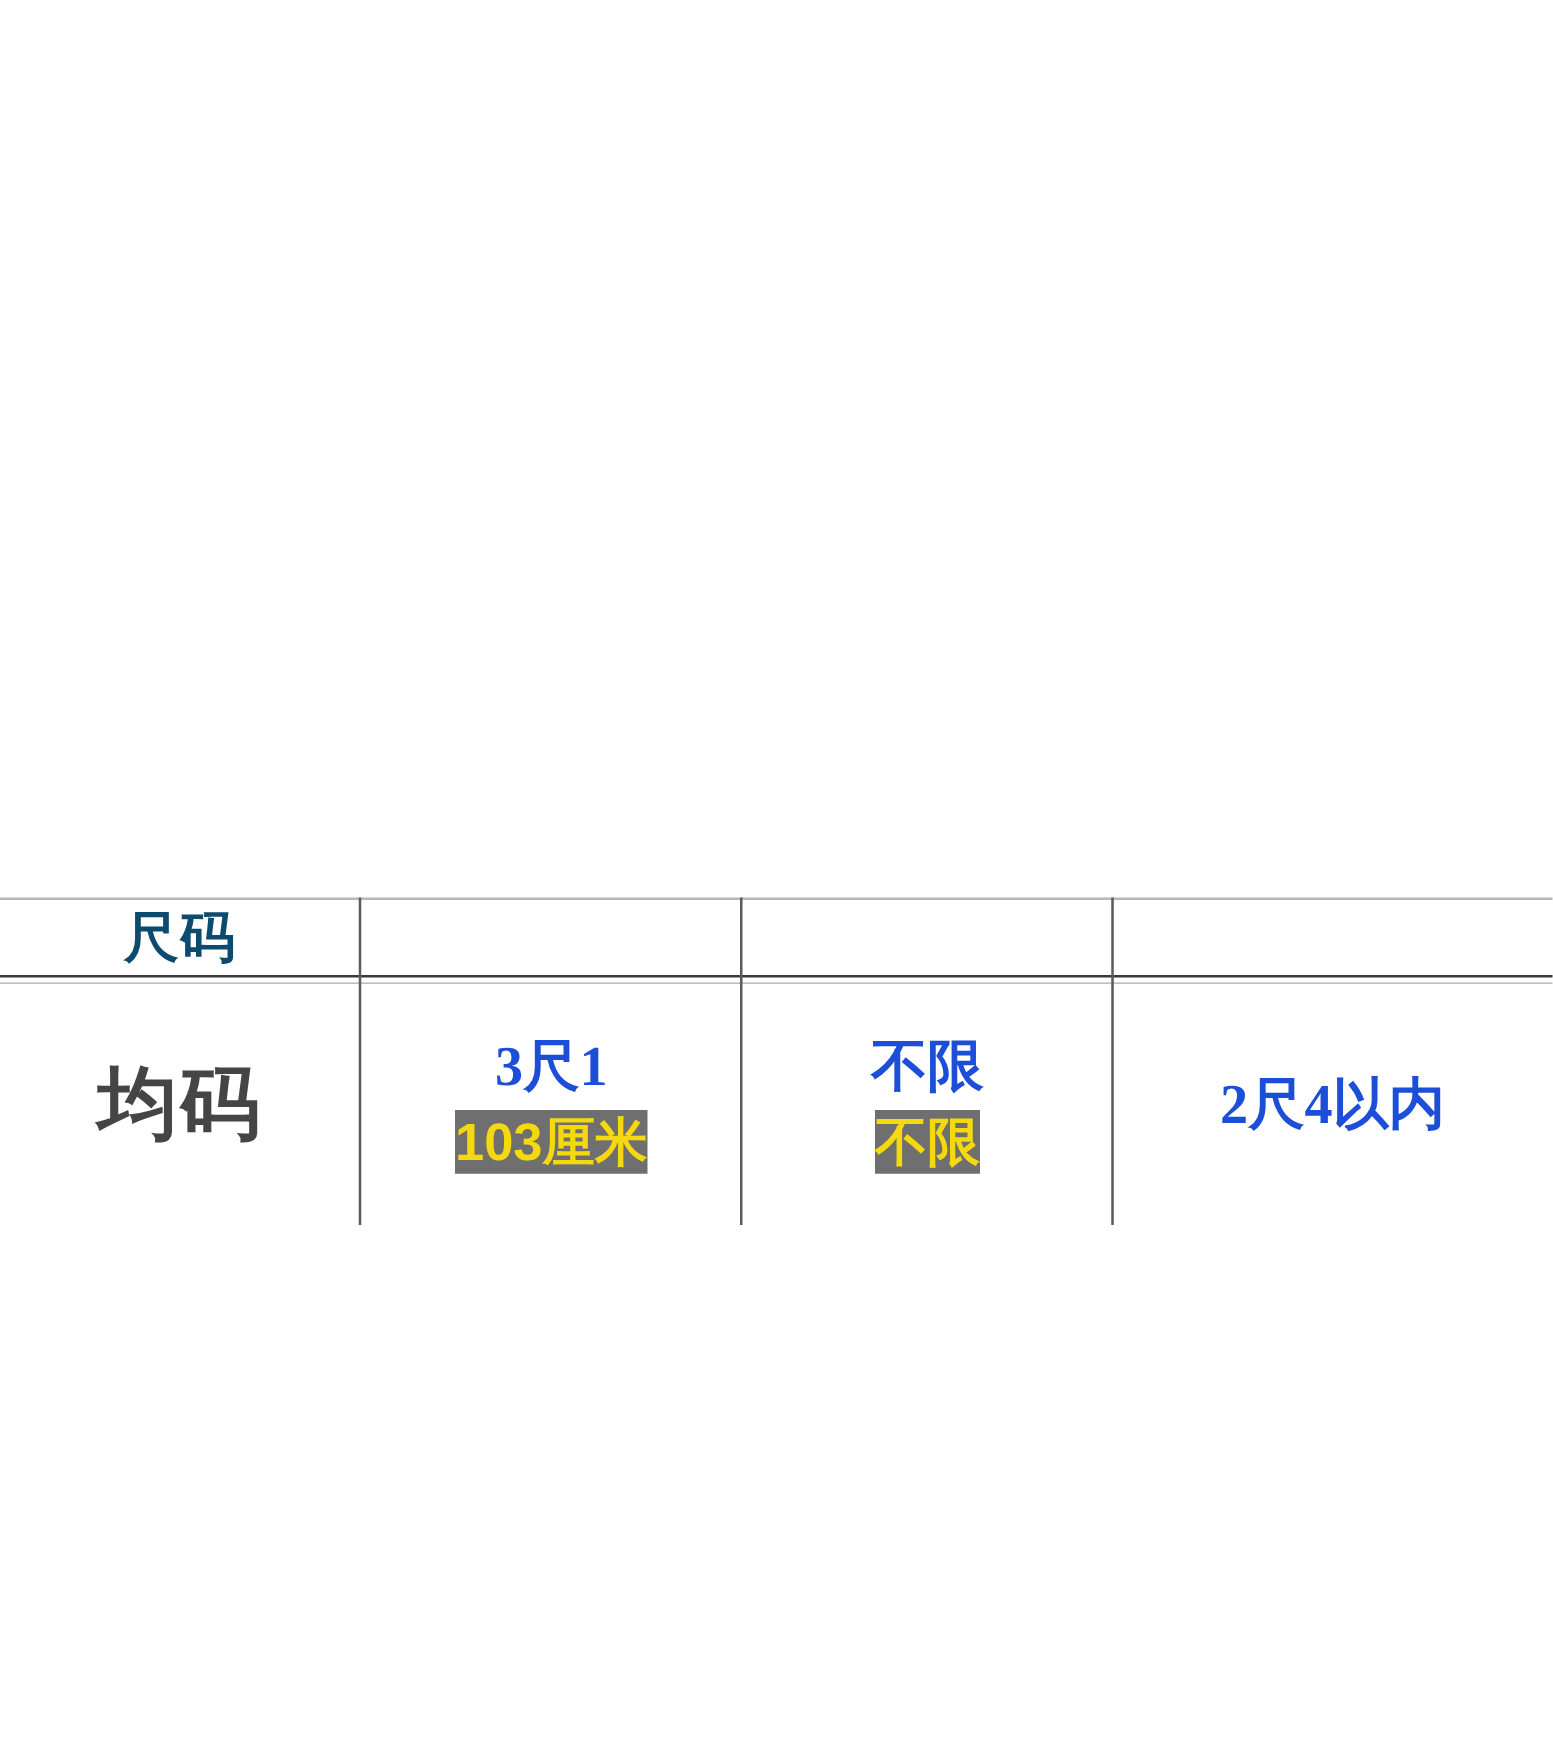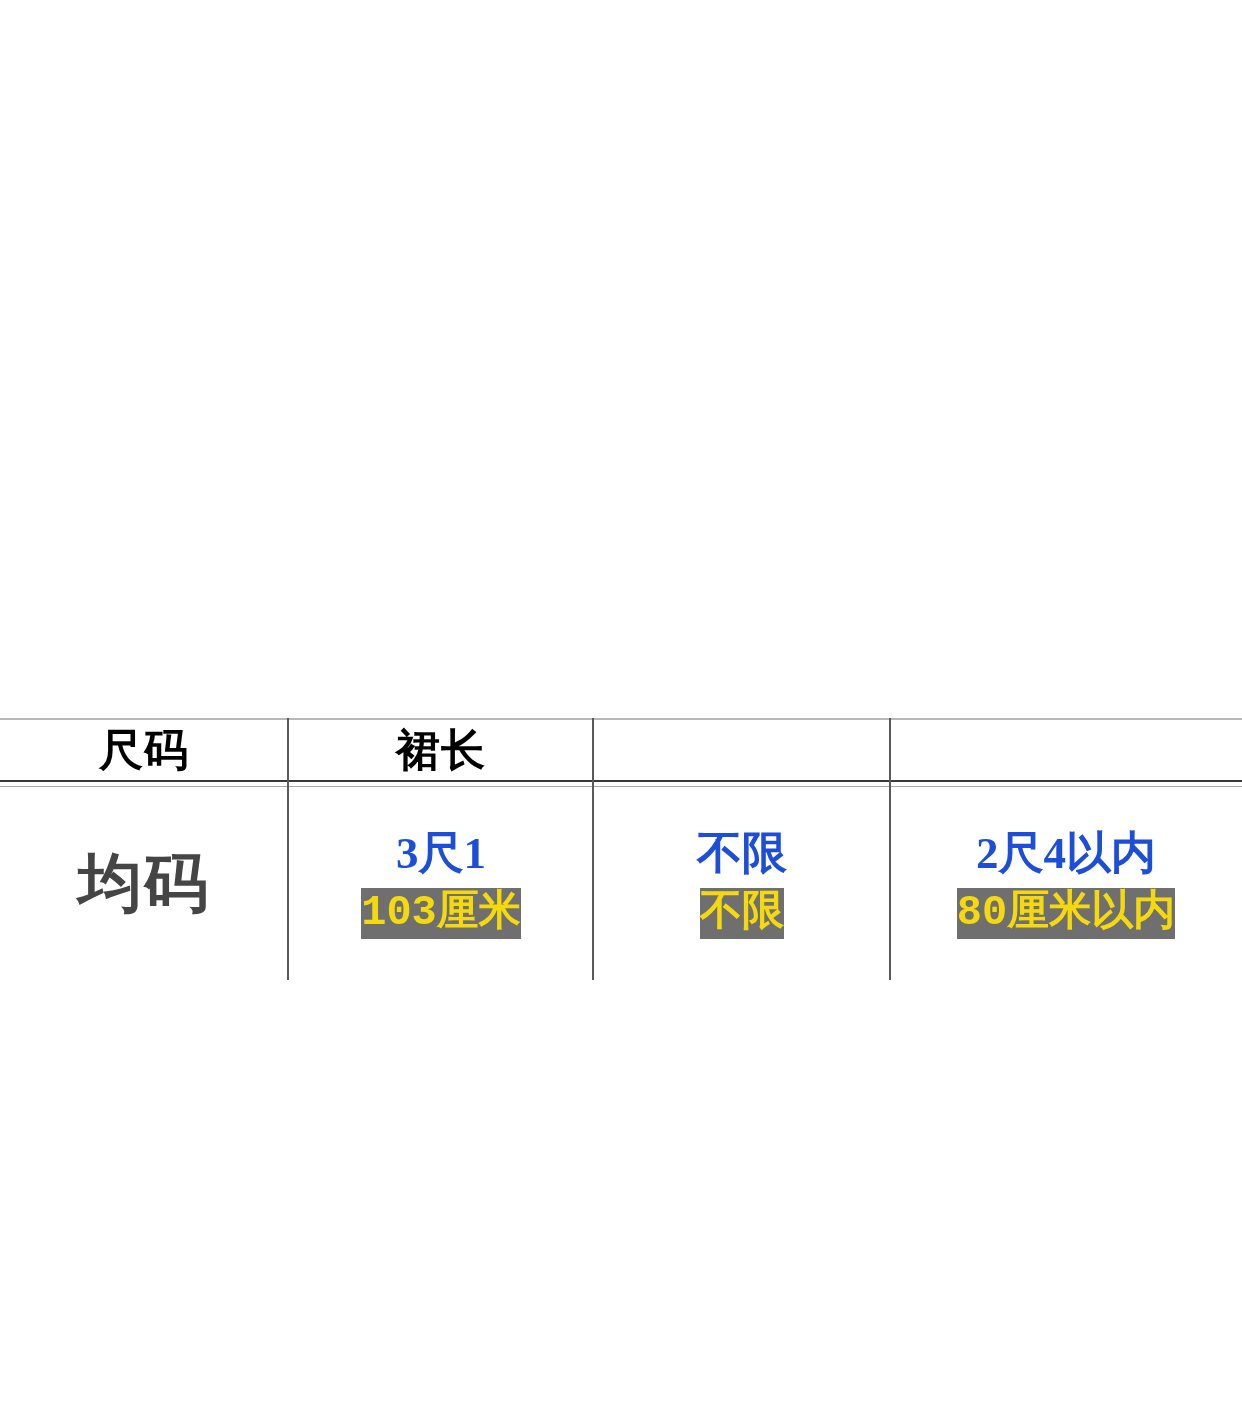--- a/index.html
+++ b/index.html
@@ -58,21 +58,21 @@
     width: 1242px; height: 60px;
     display: grid;
     grid-template-columns: 288px 306px 296px 352px;
   }
   .th {
     display: flex;
     align-items: center;
     justify-content: center;
     font-size: 44px;
     font-weight: 700;
-    color: #000000;
+    color: #0c4a6e;
     letter-spacing: 1px;
     text-align: right;
   }
   
   .tbody {
     position: absolute;
     left: 0; top: 69px;
     width: 1242px; height: 193px;
     display: grid;
     grid-template-columns: 288px 306px 296px 352px;
@@ -93,58 +93,56 @@
     font-family: "Liberation Serif", serif;
     font-size: 45px;
     font-weight: 700;
     color: #1d4ed8;
     line-height: 1.15;
   }
   .cell-chip {
     margin-top: 8px;
     background: #6f6f6f;
     color: #f5d90f;
-    font-family: Liberation Mono, monospace;
+    font-family: Liberation Sans, sans-serif;
     font-size: 42px;
     font-weight: 700;
     line-height: 1.18;
     padding: 1px 0;
     white-space: nowrap;
   }
 </style>
 </head>
 <body>
 
 <div class="size-table">
 
   <div class="rule-top"></div>
 
   <div class="thead">
     <div class="th">尺码</div>
-    <div class="th">裙长</div>
   </div>
 
   <div class="rule-sep-dark"></div>
   <div class="rule-sep-light"></div>
 
   <div class="tbody">
     <div class="td">
       <span class="size-label">均码</span>
     </div>
     <div class="td">
       <span class="cell-main">3尺1</span>
       <span class="cell-chip">103厘米</span>
     </div>
     <div class="td">
       <span class="cell-main">不限</span>
       <span class="cell-chip">不限</span>
     </div>
     <div class="td">
       <span class="cell-main">2尺4以内</span>
-      <span class="cell-chip">80厘米以内</span>
     </div>
   </div>
 
   <div class="vline v1"></div>
   <div class="vline v2"></div>
   <div class="vline v3"></div>
 
 </div>
 
 </body></html>

